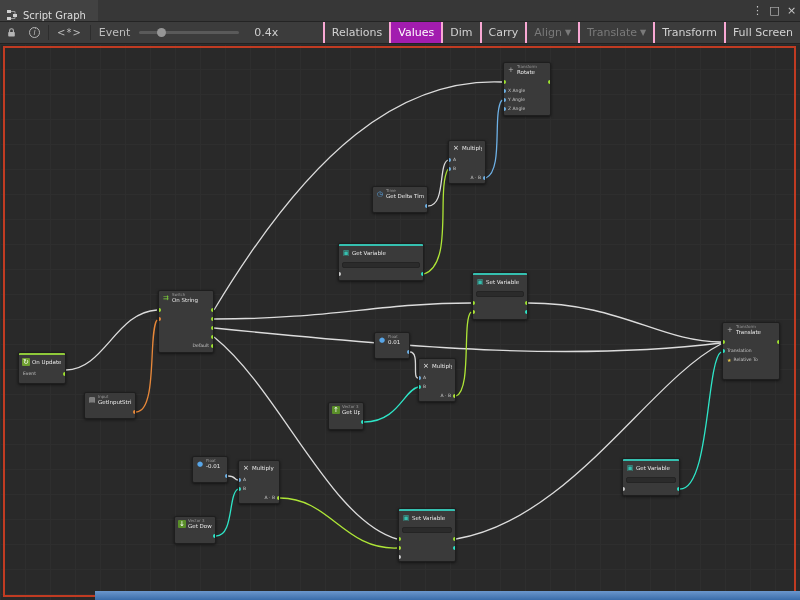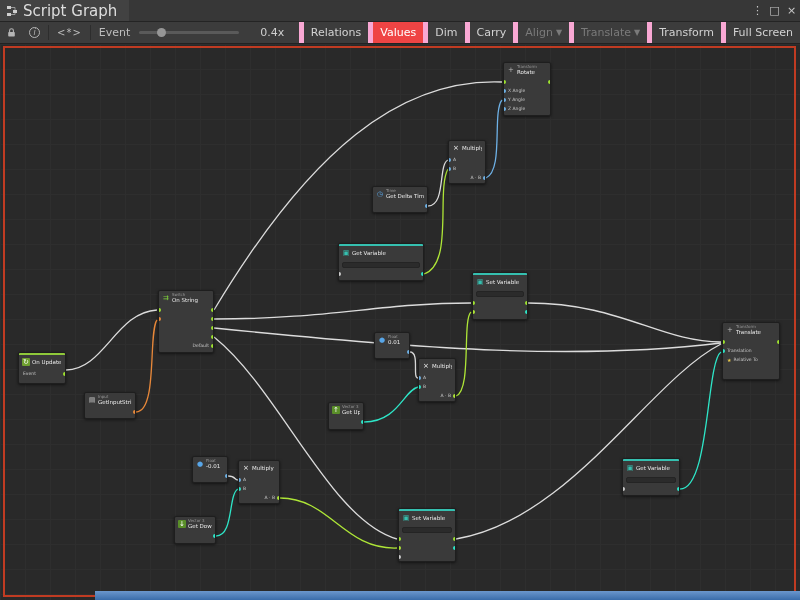--- a/index.html
+++ b/index.html
@@ -2,40 +2,40 @@
 <html><head>
 <meta charset="utf-8">
 <style>
   *{margin:0;padding:0;box-sizing:border-box}
   html,body{width:800px;height:600px;overflow:hidden;background:#282828;
     font-family:"DejaVu Sans","Liberation Sans",sans-serif;}
 
   
   .titlebar{position:absolute;top:0;left:0;right:0;height:22px;background:#373737;
     border-bottom:1px solid #242424;display:flex;align-items:center;z-index:20}
-  .tab{display:flex;align-items:center;gap:5px;height:100%;padding:0 12px 0 6px;
-    background:#424242;color:#ddd;font-size:15px}
+  .tab{display:flex;align-items:flex-end;gap:5px;height:100%;padding:0 12px 0 6px;
+    background:#424242;color:#ddd;font-size:10px}
   .titlebar .spacer{flex:1}
   .winbtn{width:17px;height:100%;display:flex;align-items:center;justify-content:center;
     color:#c8c8c8;font-size:11px;cursor:pointer}
 
   .toolbar{position:absolute;top:22px;left:0;right:0;height:22px;background:#3c3c3c;
     border-bottom:1px solid #222;display:flex;align-items:stretch;z-index:20;
     font-size:11px;color:#c8c8c8;overflow:hidden}
   .tbicon{display:flex;align-items:center;justify-content:center;padding:0 6px}
   .tbsep{width:1px;background:#2d2d2d;margin:3px 2px;flex:0 0 1px}
   .graphname{display:flex;align-items:center;gap:4px;padding:0 8px;color:#e2e2e2}
   .zoomwrap{display:flex;align-items:center;padding:0 6px;color:#bdbdbd}
   .zoomtrack{width:100px;height:3px;background:#5a5a5a;border-radius:2px;position:relative;margin:0 9px}
   .zoomthumb{position:absolute;top:-3px;width:9px;height:9px;border-radius:50%;background:#969696}
-  .zoomval{margin:0 6px 0 12px;color:#cfcfcf}
+  .zoomval{margin:0 6px 0 6px;color:#cfcfcf}
   .tbbuttons{display:flex;margin-left:auto}
-  .tbbtn{display:flex;align-items:center;padding:0 7px;border-left:5px solid #f9a8d4;
+  .tbbtn{display:flex;align-items:center;padding:0 7px;border-left:2px solid #f9a8d4;
     cursor:pointer;white-space:nowrap;color:#d2d2d2}
-  .tbbtn.active{background:#ef4444;color:#fff}
+  .tbbtn.active{background:#a21caf;color:#fff}
   .tbbtn.disabled{color:#7a7a7a}
   .tbbtn .arrow{font-size:8px;margin-left:3px}
 
   .infoicon{width:11px;height:11px;border:1px solid #b5b5b5;border-radius:50%;
     font-size:8px;line-height:9px;text-align:center;color:#b5b5b5;font-style:italic}
   .codetoggle{font-size:10px;color:#bdbdbd;letter-spacing:1px}
 
   
   .canvasbg{position:absolute;left:0;top:44px;width:800px;height:556px;background:#292929;
     background-image:linear-gradient(#2e2e2e 1px,transparent 1px),

